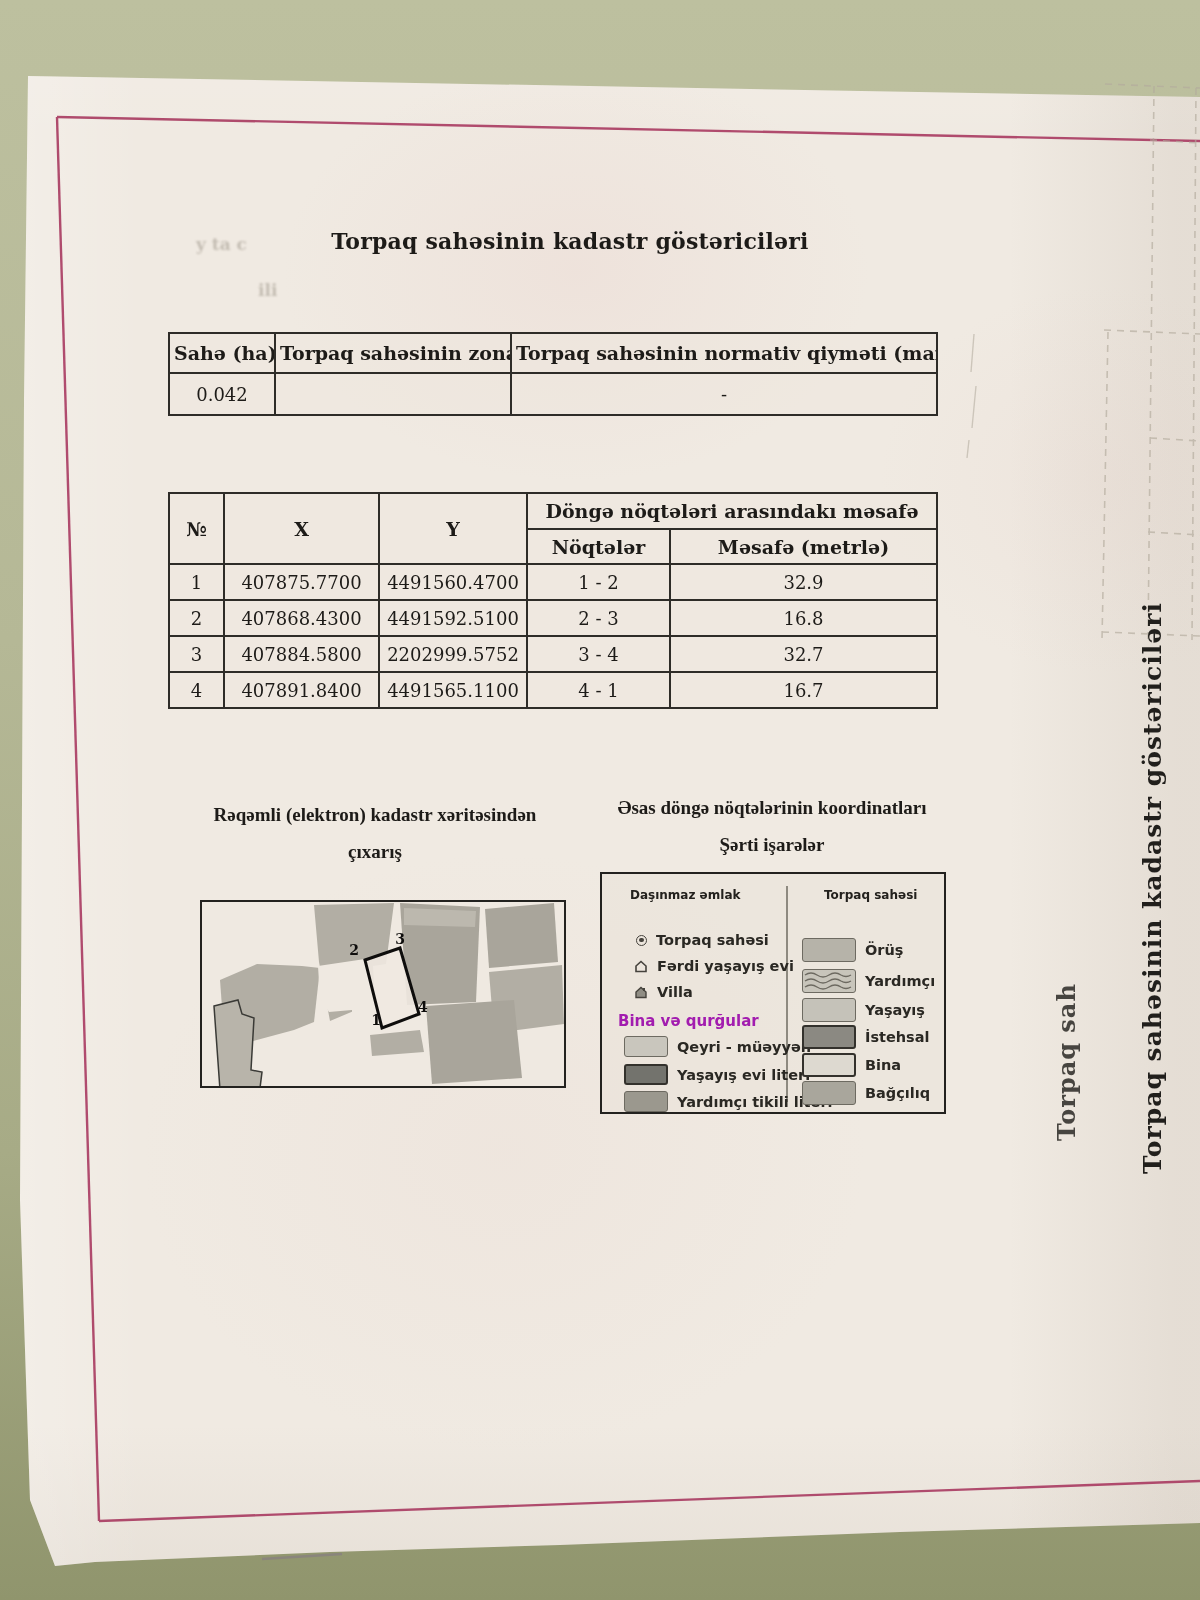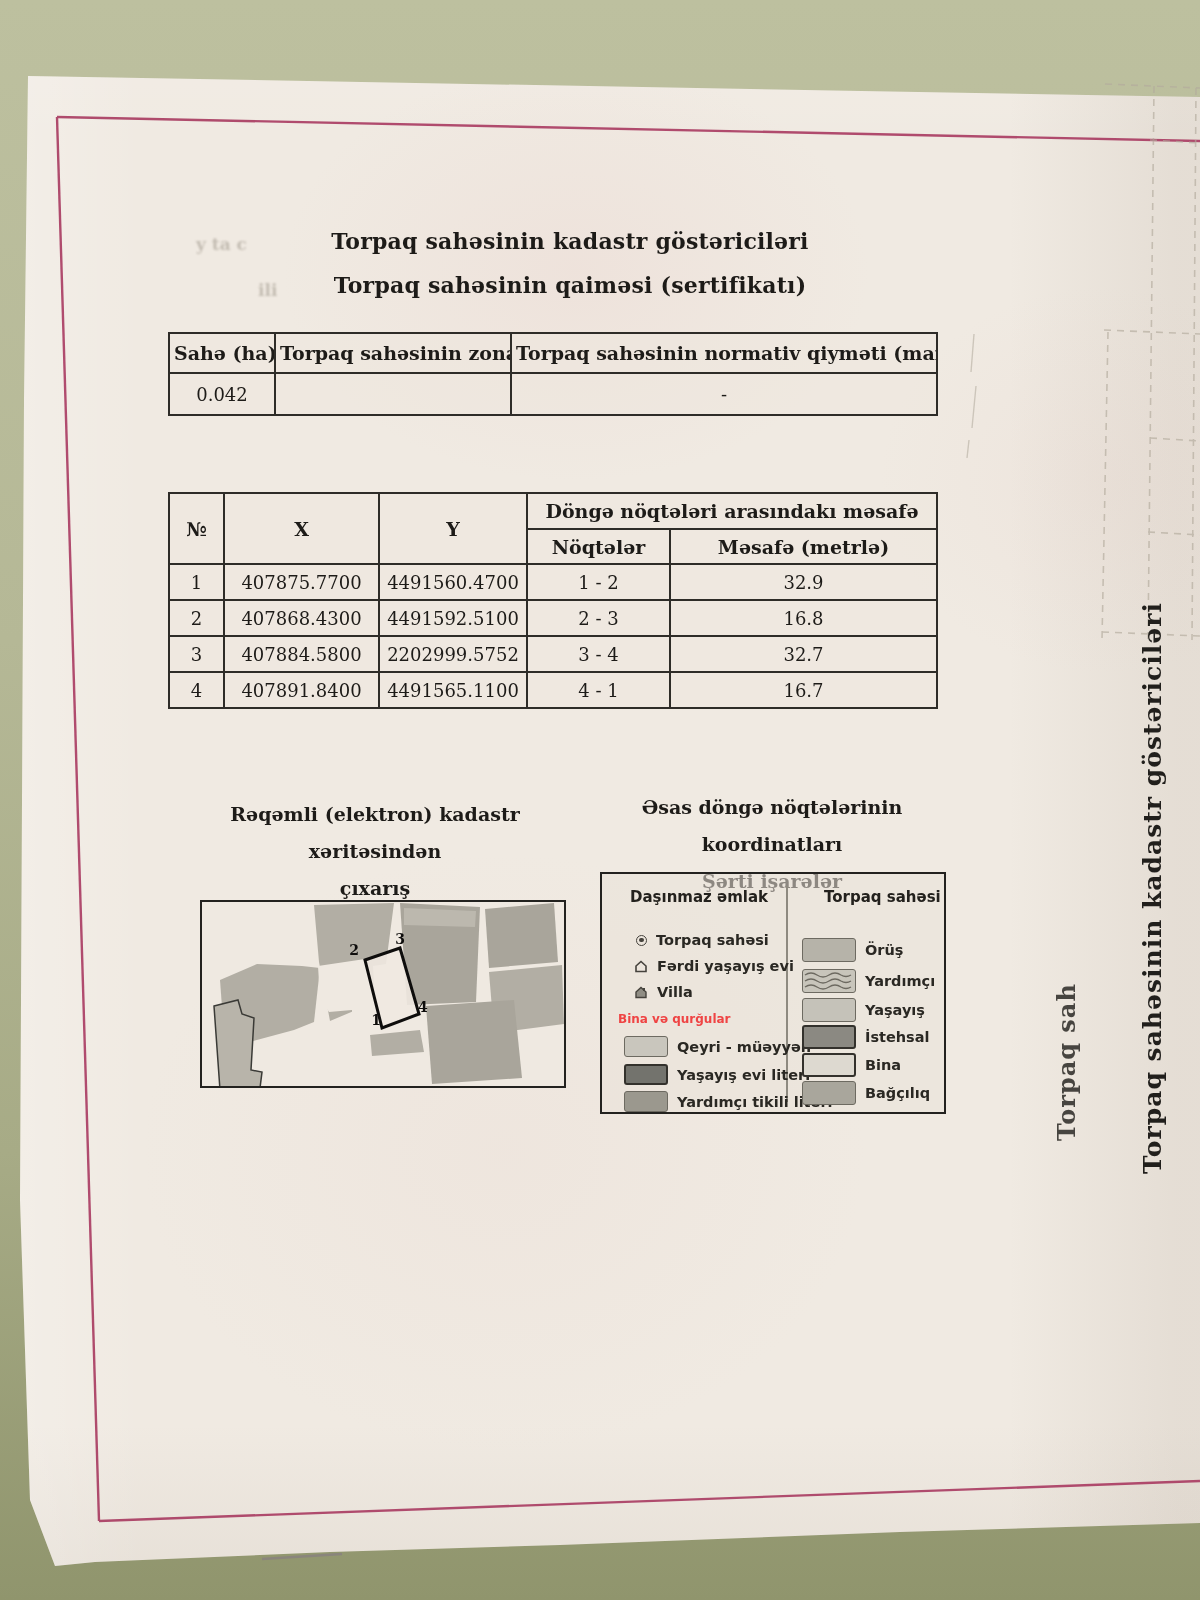--- a/index.html
+++ b/index.html
@@ -33,34 +33,34 @@
   th{font-weight:bold;font-size:19px;}
   .tbl{position:absolute;left:168px;width:768px;}
   .tbl-summary{top:332px;}
   .tbl-summary th{height:38px;}
   .tbl-summary td{height:40px;}
   .tbl-coords{top:492px;}
   .tbl-coords .h1{height:36px;}
   .tbl-coords .h2{height:35px;}
   .tbl-coords td{height:34px;}
 
-  .caption{position:absolute;text-align:center;font-weight:bold;font-size:19px;line-height:37px;}
+  .caption{position:absolute;text-align:center;font-weight:bold;font-size:19px;line-height:37px;font-family:Liberation Serif, serif;}
   .caption-left{left:205px;top:796px;width:340px;}
   .caption-right{left:592px;top:789px;width:360px;}
 
   .map-figure{position:absolute;left:200px;top:900px;width:362px;height:184px;
     border:2.5px solid #23221f;background:#efe9e1;box-sizing:content-box;}
 
   .legend{position:absolute;left:600px;top:872px;width:346px;height:242px;
     border:2.5px solid #23221f;background:rgba(233,226,216,.55);
     font-family:"DejaVu Sans",sans-serif;box-sizing:border-box;}
   .legend .divider{position:absolute;left:184px;top:12px;bottom:10px;width:2px;background:#8e8a80;}
   .lg-abs{position:absolute;}
-  .lg-header{font-weight:bold;font-size:15px;color:#23211d;}
-  .lg-sub{font-weight:bold;font-size:12px;color:#ef4444;}
+  .lg-header{font-weight:bold;font-size:12px;color:#23211d;}
+  .lg-sub{font-weight:bold;font-size:15px;color:#a21caf;}
   .lg-item{display:flex;align-items:center;gap:9px;font-weight:bold;font-size:14.5px;color:#2a2823;}
   .icon-circledot{width:9px;height:9px;border:1.8px solid #45423c;border-radius:50%;
     position:relative;flex:0 0 auto;}
   .icon-circledot::after{content:"";position:absolute;left:2.2px;top:2.2px;width:4.5px;height:4.5px;
     border-radius:50%;background:#45423c;}
   .swatch{display:inline-block;border-radius:3px;flex:0 0 auto;box-sizing:border-box;position:relative;}
   .sw-left{width:44px;height:21px;border:1.5px solid #6d6a61;}
   .sw-right{width:54px;height:24px;border:1.5px solid #6d6a61;}
   .sw-darkborder{border:2px solid #33312c;}
   .sw-pattern svg{position:absolute;inset:0;}
@@ -100,21 +100,20 @@
     <path d="M974,334 L971,372"></path>
     <path d="M976,386 L972,428"></path>
     <path d="M969,440 L967,458"></path>
   </g>
   <path d="M262,1559 L342,1554" stroke="#8a857c" stroke-width="2.4" fill="none"></path>
 </svg>
 
 <div class="content">
 
   <div class="doc-title" style="top:228px">Torpaq sahəsinin kadastr göstəriciləri</div>
-  <div class="doc-title" style="top:272px">Torpaq sahəsinin qaiməsi (sertifikatı)</div>
   <span class="faint-mark" style="left:196px;top:234px">y  ta  c</span>
   <span class="faint-mark" style="left:258px;top:280px">ili</span>
 
   <table class="tbl tbl-summary">
     <colgroup>
         <col style="width:106px">
         <col style="width:236px">
         <col style="width:426px">
       </colgroup>
     <tbody>

